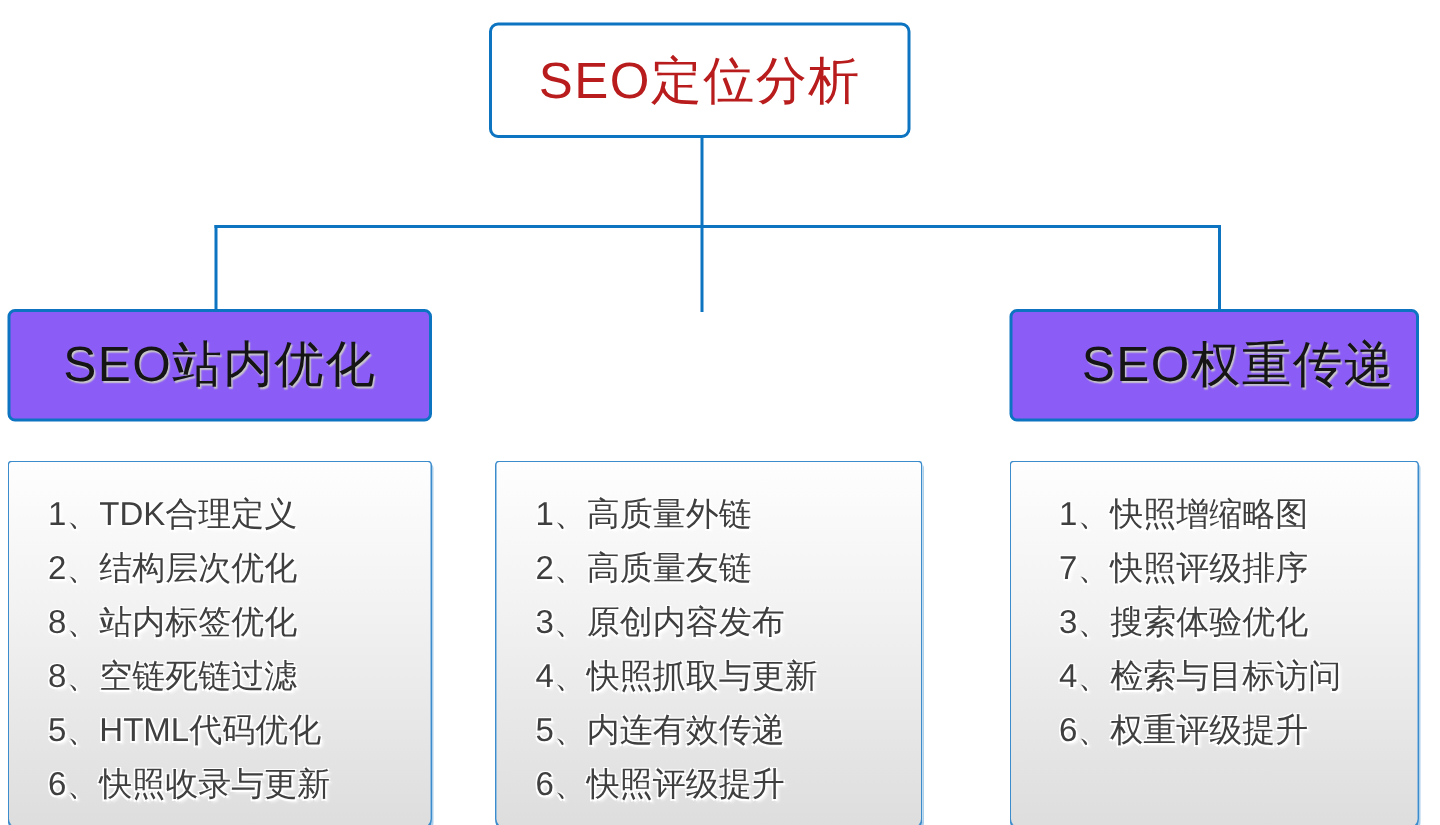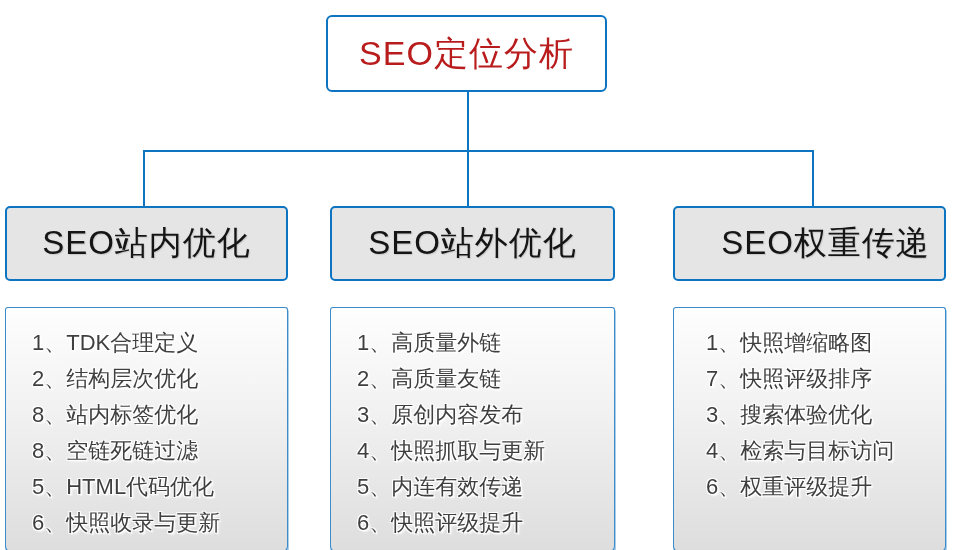--- a/index.html
+++ b/index.html
@@ -34,21 +34,21 @@
     display: flex;
     align-items: center;
     justify-content: center;
     font-size: 34px;
     color: #b91c1c;
     letter-spacing: 1px;
   }
   
   .branch-header {
     position: absolute;
-    background: #e5e5e5;
+    background: #8b5cf6;
     border: 2px solid #0d74c1;
     border-radius: 5px;
     box-sizing: border-box;
     height: 75px;
     top: 206px;
     display: flex;
     align-items: center;
     justify-content: center;
     font-size: 33px;
     color: #151515;
@@ -99,21 +99,20 @@
   <div class="branch-header col-left">SEO站内优化</div>
   <div class="branch-list col-left">
     <div class="list-item">1、TDK合理定义</div>
     <div class="list-item">2、结构层次优化</div>
     <div class="list-item">8、站内标签优化</div>
     <div class="list-item">8、空链死链过滤</div>
     <div class="list-item">5、HTML代码优化</div>
     <div class="list-item">6、快照收录与更新</div>
   </div>
 
-  <div class="branch-header col-mid">SEO站外优化</div>
   <div class="branch-list col-mid">
     <div class="list-item">1、高质量外链</div>
     <div class="list-item">2、高质量友链</div>
     <div class="list-item">3、原创内容发布</div>
     <div class="list-item">4、快照抓取与更新</div>
     <div class="list-item">5、内连有效传递</div>
     <div class="list-item">6、快照评级提升</div>
   </div>
 
   <div class="branch-header col-right">SEO权重传递</div>

